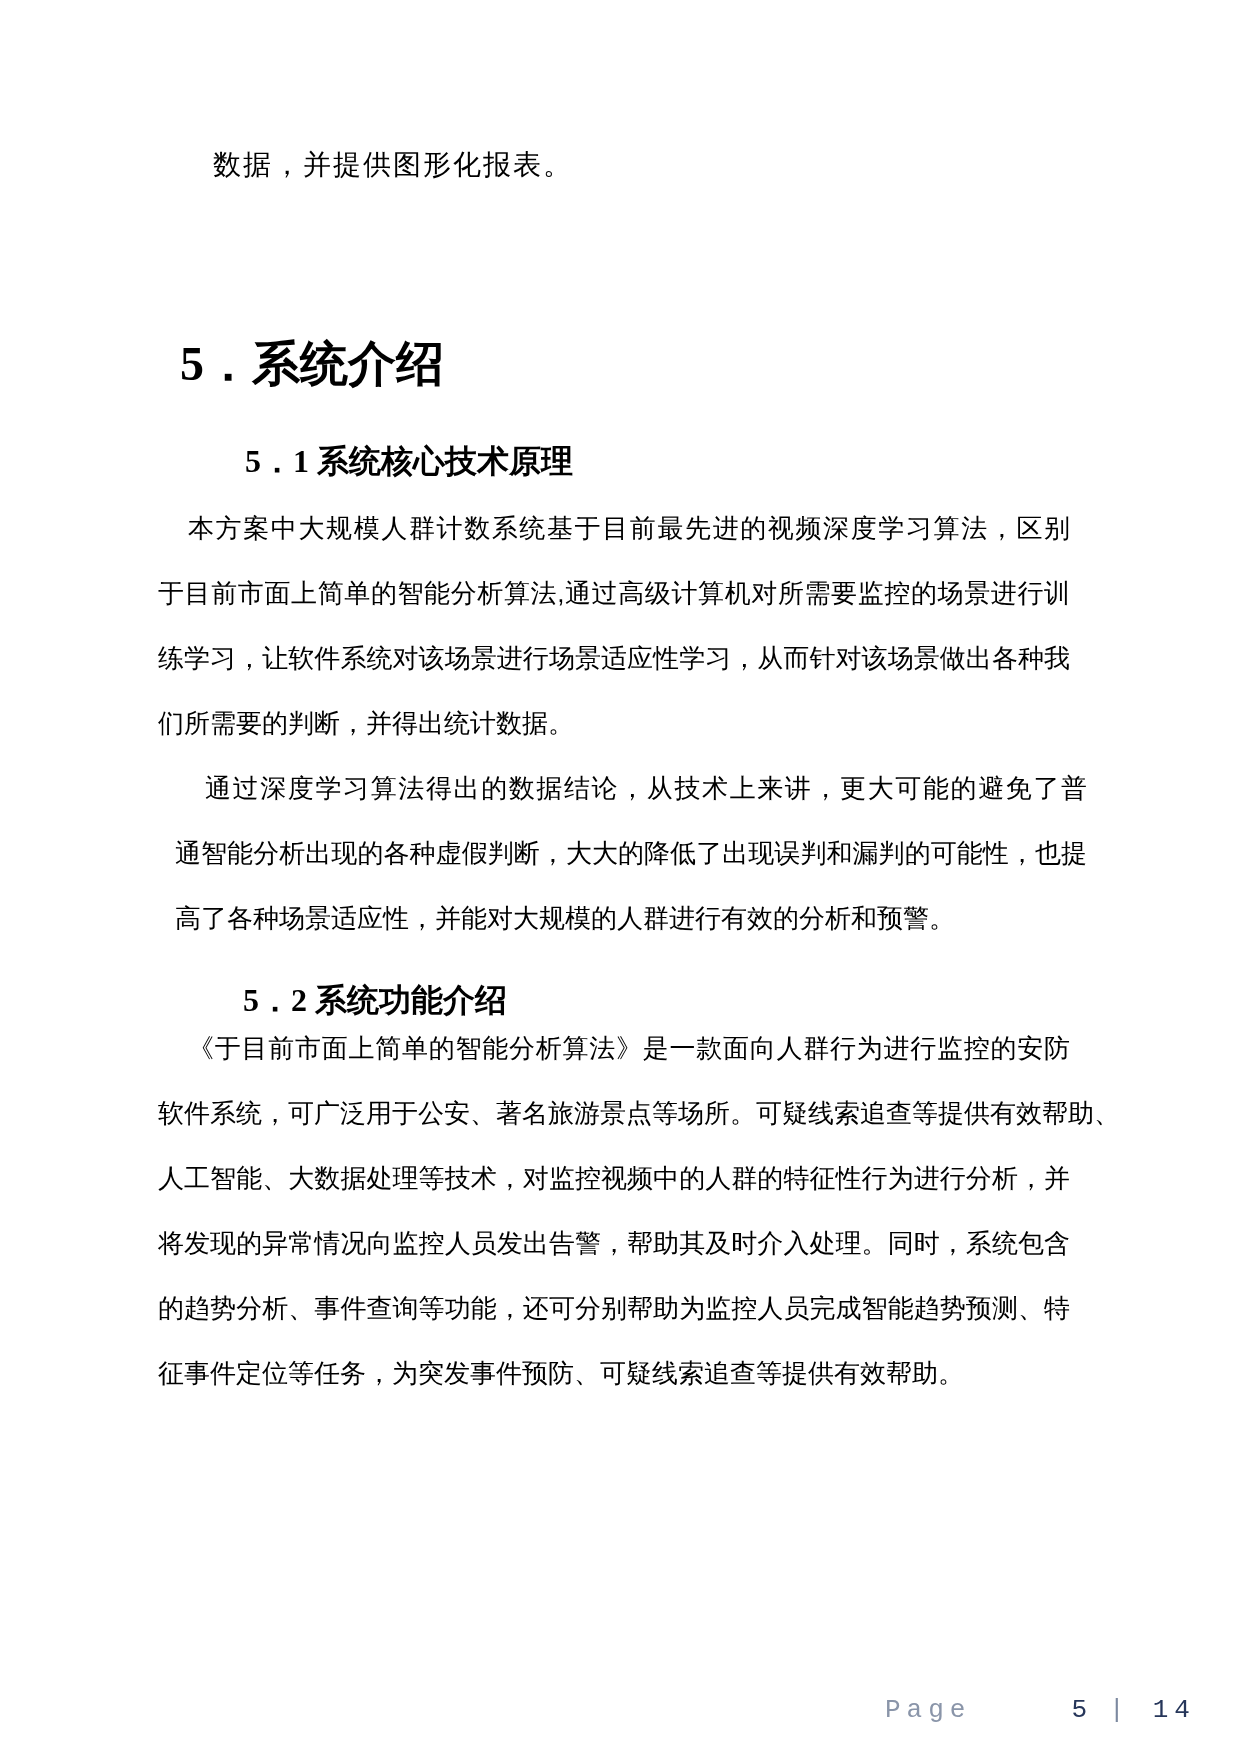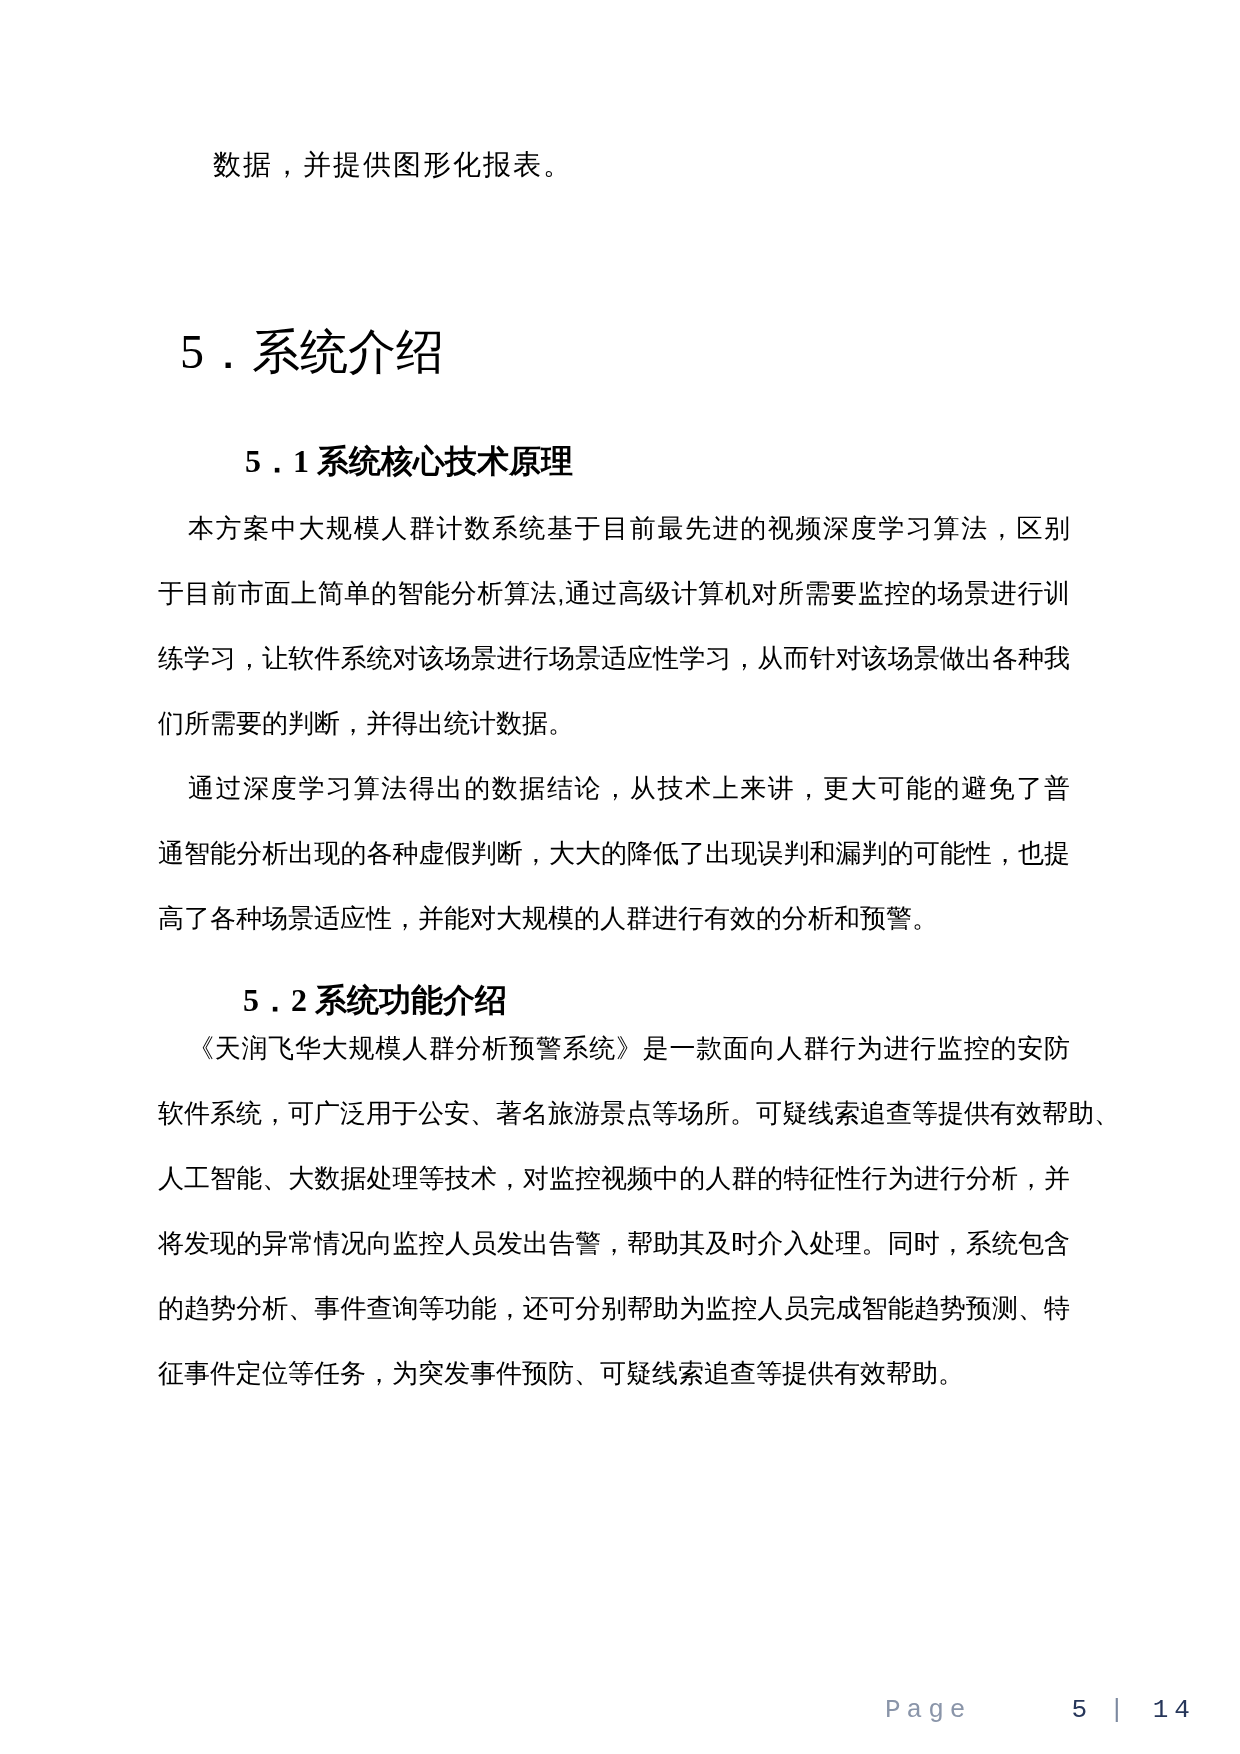--- a/index.html
+++ b/index.html
@@ -16,44 +16,44 @@
     position: absolute;
     left: 213px;
     top: 146px;
     font-size: 28px;
     letter-spacing: 2px;
     white-space: nowrap;
   }
   .h1 {
     position: absolute;
     left: 180px;
-    top: 320px;
+    top: 332px;
     margin: 0;
     font-family: "Liberation Serif", serif;
-    font-weight: 400;
+    font-weight: 700;
     font-size: 48px;
     white-space: nowrap;
   }
   .h2 {
     position: absolute;
     margin: 0;
     font-family: "Liberation Serif", serif;
     font-weight: 700;
     font-size: 32px;
     white-space: nowrap;
   }
   .h2-1 { left: 245px; top: 440px; }
   .h2-2 { left: 243px; top: 955px; margin-top: 24px; }
   .para {
     position: absolute;
     left: 158px;
     width: 912px;
   }
   .para-1 { top: 496px; }
-  .para-2 { top: 756px; }
+  .para-2 { top: 756px; margin-left: 17px; }
   .para-3 { top: 1016px; }
   .tline {
     height: 65px;
     line-height: 65px;
     font-size: 26px;
     text-align: justify;
     text-align-last: justify;
     text-justify: distribute;
     white-space: nowrap;
     color: #000000;
@@ -93,21 +93,21 @@
 
   <div class="para para-2">
     <div class="tline first">通过深度学习算法得出的数据结论，从技术上来讲，更大可能的避免了普</div>
     <div class="tline">通智能分析出现的各种虚假判断，大大的降低了出现误判和漏判的可能性，也提</div>
     <div class="tline last">高了各种场景适应性，并能对大规模的人群进行有效的分析和预警。</div>
   </div>
 
   <h2 class="h2 h2-2">5．2 系统功能介绍</h2>
 
   <div class="para para-3">
-    <div class="tline first">《天润飞华大规模人群分析预警系统》是一款面向人群行为进行监控的安防</div>
+    <div class="tline first">《于目前市面上简单的智能分析算法》是一款面向人群行为进行监控的安防</div>
     <div class="tline">软件系统，可广泛用于公安、著名旅游景点等场所。可疑线索追查等提供有效帮助、</div>
     <div class="tline">人工智能、大数据处理等技术，对监控视频中的人群的特征性行为进行分析，并</div>
     <div class="tline">将发现的异常情况向监控人员发出告警，帮助其及时介入处理。同时，系统包含</div>
     <div class="tline">的趋势分析、事件查询等功能，还可分别帮助为监控人员完成智能趋势预测、特</div>
     <div class="tline last">征事件定位等任务，为突发事件预防、可疑线索追查等提供有效帮助。</div>
   </div>
 
   <div class="footer">
     <span class="label">Page</span><span class="num">5</span><span class="sep">|</span><span class="num">14</span>
   </div>

